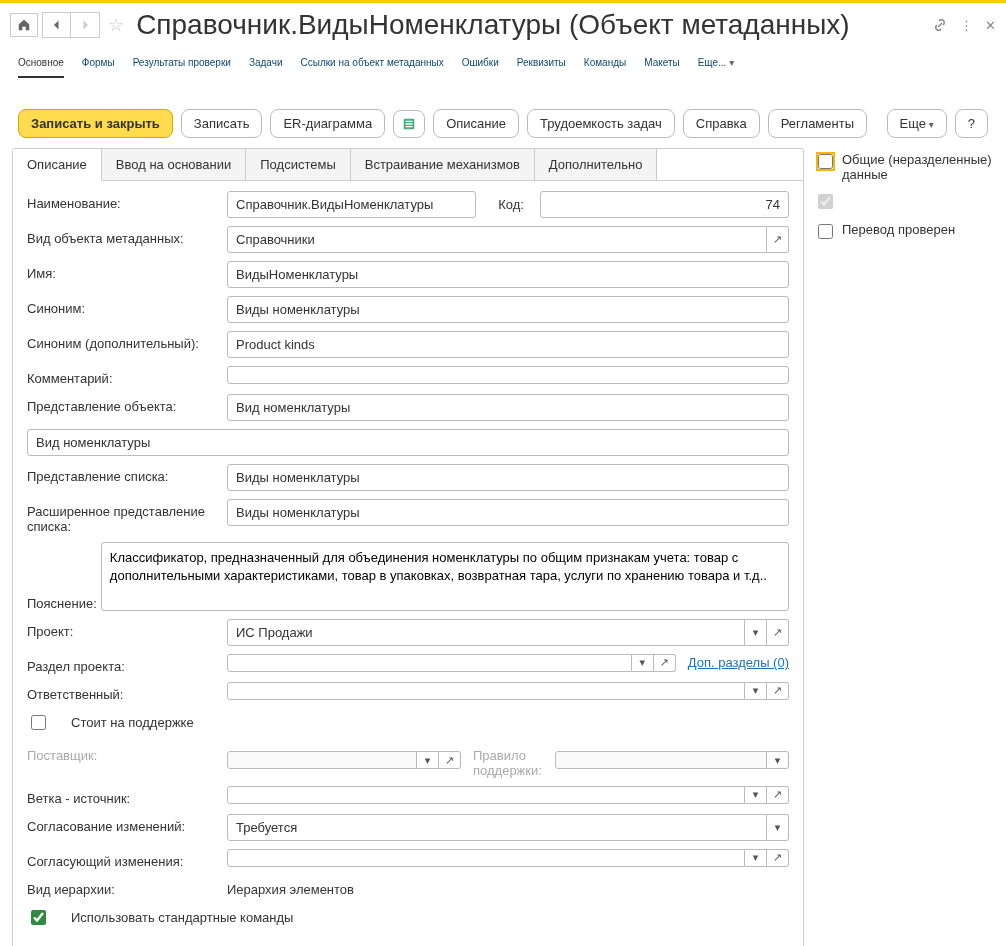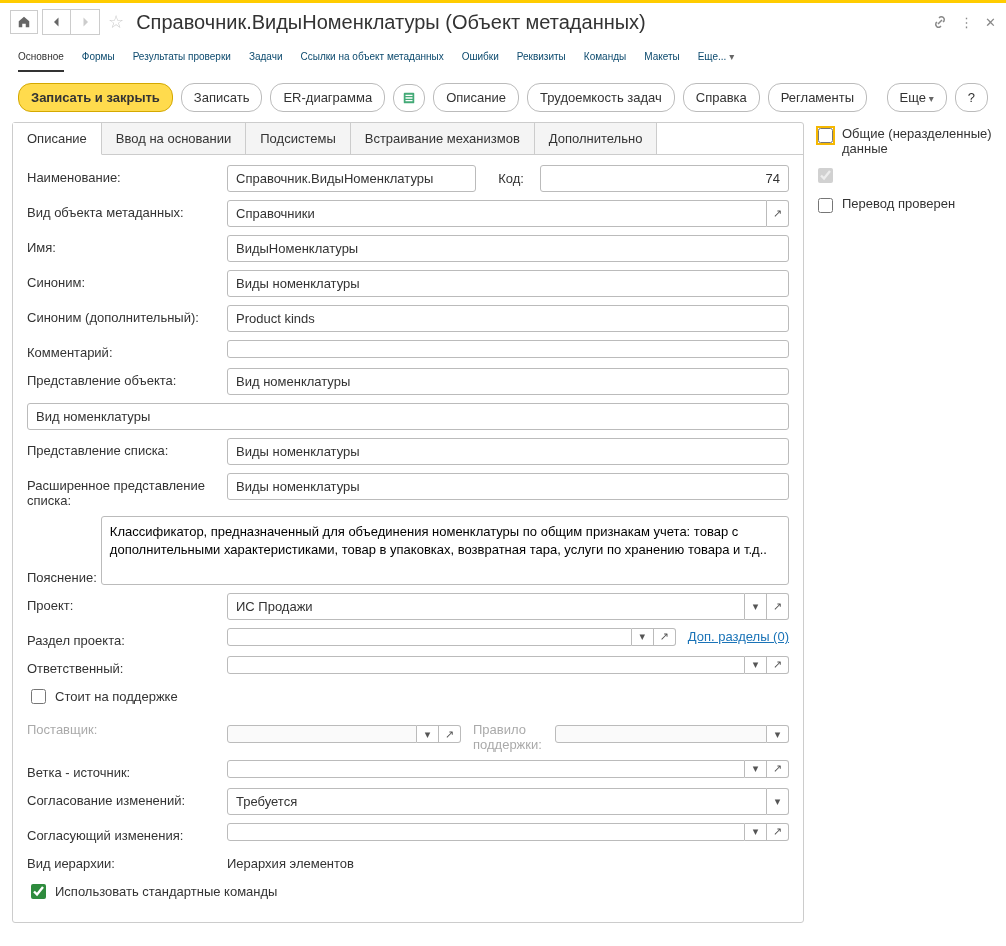--- a/index.html
+++ b/index.html
@@ -23,21 +23,21 @@
     background: #fff;
     display: flex; align-items: center; justify-content: center;
     cursor: pointer;
     font-size: 13px;
     color: #555;
   }
   .nav-group { display: flex; border: 1px solid #ccc; }
   .nav-group .nav-btn { border: none; border-right: 1px solid #ccc; }
   .nav-group .nav-btn:last-child { border-right: none; }
   .star-icon { color: #ccc; font-size: 18px; padding: 0 4px; }
-  .title { font-size: 20px; color: #333; margin-left: 4px; flex: 1; }
+  .title { font-size: 28px; color: #333; margin-left: 4px; flex: 1; }
   .title-right { display: flex; gap: 12px; align-items: center; color: #888; }
   .title-right span { cursor: pointer; }
   .nav-tabs {
     display: flex;
     gap: 18px;
     padding: 10px 18px 0 18px;
     border-bottom: 1px solid transparent;
     font-size: 10px;
   }
   .nav-tabs a {
@@ -56,21 +56,22 @@
     padding: 10px 18px;
     align-items: center;
   }
   .btn {
     padding: 6px 12px;
     border: 1px solid #bbb;
     background: #fff;
     cursor: pointer;
     font-size: 13px;
     color: #333;
-    border-radius: 13px;
+    border-radius: 8px;
+    margin-top: 20px;
   }
   .btn-primary {
     background: #ffdb4d;
     border-color: #d4a800;
     font-weight: bold;
   }
   .btn-icon { padding: 6px 8px; }
   .toolbar-spacer { flex: 1; }
   .dropdown-caret::after {
     content: " ▾";
@@ -148,21 +149,21 @@
     font-size: 13px;
     resize: none;
     font-family: inherit;
     line-height: 1.4;
   }
   .kod-label { padding: 5px 4px 5px 10px; }
   .kod-input { width: 50px; text-align: right; }
   .checkbox-row {
     display: flex;
     align-items: center;
-    gap: 6px;
+    gap: 22px;
     margin-bottom: 8px;
     padding: 2px 0;
   }
   .checkbox-row input[type=checkbox] { width: 15px; height: 15px; }
   .checkbox-row.checked input[type=checkbox] { accent-color: #2e8b3d; }
   .link { color: #1a73b7; text-decoration: underline; cursor: pointer; }
   .sidebar {
     width: 180px;
     padding-top: 4px;
   }

